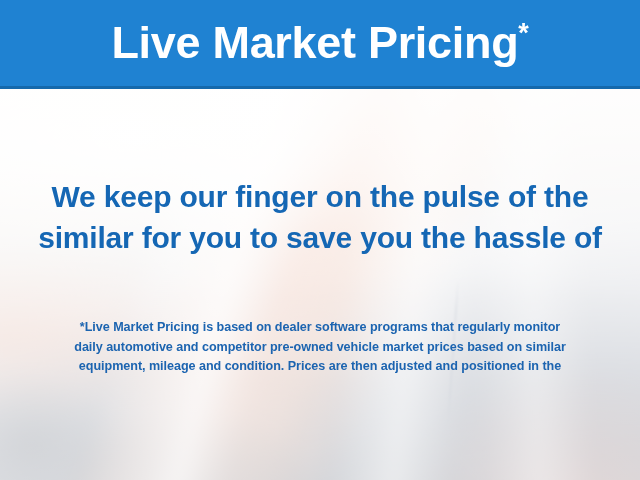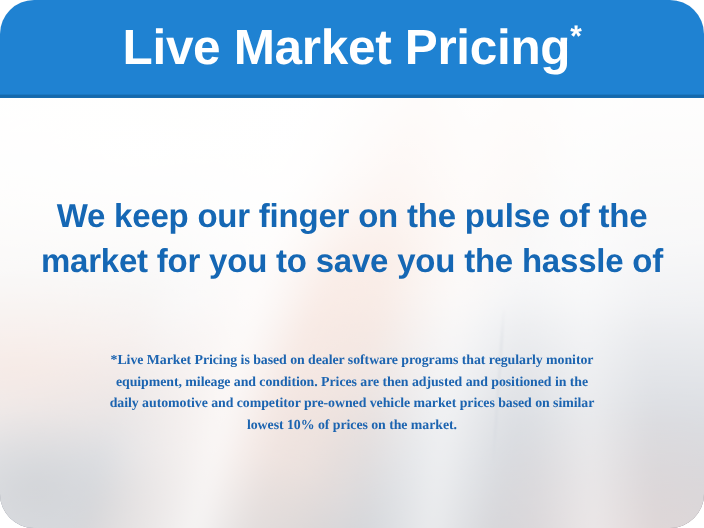--- a/index.html
+++ b/index.html
@@ -11,21 +11,20 @@
   body {
     font-family: "Liberation Sans", sans-serif;
   }
 
   .banner {
     position: relative;
     width: 640px;
     height: 480px;
     overflow: hidden;
     background: #ffffff;
-    border-radius: 31px;
   }
 
   
   .photo-bg {
     position: absolute;
     left: 0;
     top: 0;
     width: 640px;
     height: 480px;
     overflow: hidden;
@@ -166,21 +165,20 @@
     text-align: center;
     color: #1c64b0;
     font-size: 12.6px;
     font-weight: bold;
     line-height: 19.5px;
     letter-spacing: -0.05px;
   }
   .disclaimer .dc-line {
     display: block;
     white-space: nowrap;
-    font-family: Liberation Serif, serif;
   }
 </style>
 </head>
 <body>
 
 <div class="banner">
 
   <div class="photo-bg">
     <div class="photo-layer pl-base"></div>
     <div class="photo-layer pl-body"></div>
@@ -191,23 +189,22 @@
     <div class="veil"></div>
   </div>
 
   <div class="titlebar">
     <h1 class="title-text"><span>Live Market Pricing</span><span class="title-star">*</span></h1>
   </div>
   <div class="titlebar-rule"></div>
 
   <div class="headline">
     <span class="hl-line">We keep our finger on the pulse of the</span>
-    <span class="hl-line">market for you to save you the hassle of</span>
+    <span class="hl-line">similar for you to save you the hassle of</span>
   </div>
 
   <div class="disclaimer">
     <span class="dc-line">*Live Market Pricing is based on dealer software programs that regularly monitor</span>
+    <span class="dc-line">daily automotive and competitor pre-owned vehicle market prices based on similar</span>
     <span class="dc-line">equipment, mileage and condition. Prices are then adjusted and positioned in the</span>
-    <span class="dc-line">daily automotive and competitor pre-owned vehicle market prices based on similar</span>
-    <span class="dc-line">lowest 10% of prices on the market.</span>
   </div>
 
 </div>
 
 </body></html>

